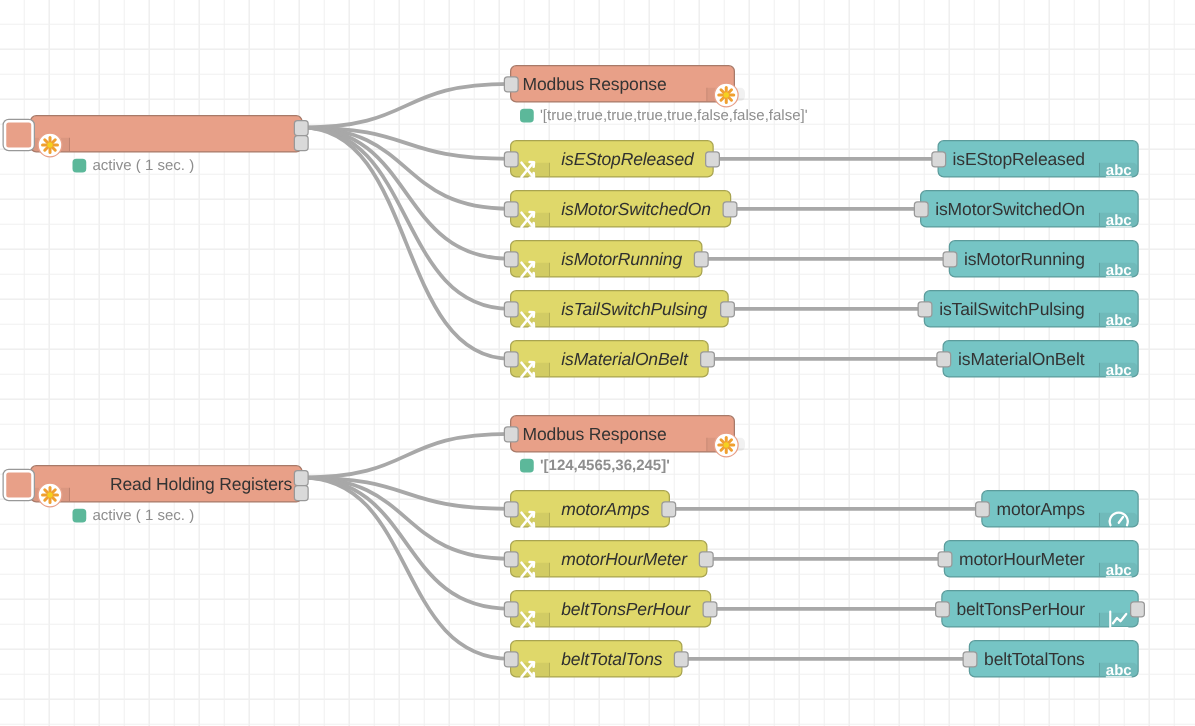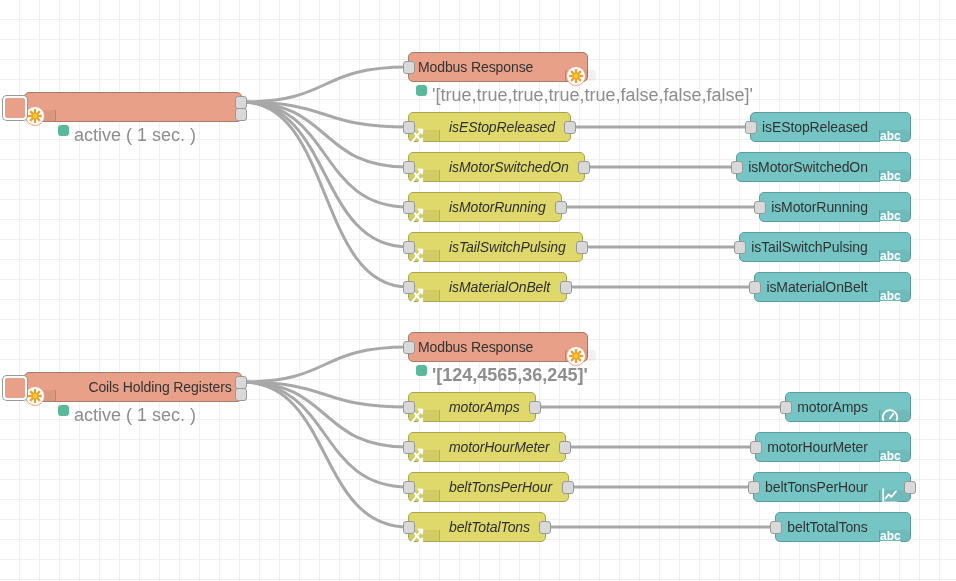--- a/index.html
+++ b/index.html
@@ -81,20 +81,21 @@
   .n-ui {
     background: #76c5c5;
     border-color: #5c9c9c;
   }
   
   .icon-box {
     flex: 0 0 auto;
     width: 30px;
     display: flex;
     align-items: center;
+    justify-content: center;
     position: relative;
     margin-top: 17px;
   }
   .icon-left {
     border-right: 1px solid rgba(0,0,0,0.13);
     border-radius: 4px 0 0 4px;
   }
   .icon-right {
     border-left: 1px solid rgba(0,0,0,0.13);
     border-radius: 0 4px 4px 0;
@@ -131,23 +132,23 @@
     border-radius: 4px;
     box-shadow: 0 0 0 1px #999999;
     z-index: 3;
     cursor: pointer;
   }
 
   
   .status {
     position: absolute;
     display: flex;
-    align-items: flex-start;
+    align-items: center;
     gap: 5px;
-    font-size: 18px;
+    font-size: 12px;
     color: #8e8e8e;
     white-space: nowrap;
     z-index: 2;
   }
   .status-dot {
     width: 11px;
     height: 11px;
     border-radius: 3px;
     background: #5cb89a;
     flex: 0 0 auto;
@@ -378,21 +379,21 @@
       <g stroke="#f0a030" stroke-width="2.4" stroke-linecap="round">
         <line x1="8" y1="2.0" x2="8" y2="14.0"></line>
         <line x1="2.0" y1="8" x2="14.0" y2="8"></line>
         <line x1="3.8" y1="3.8" x2="12.2" y2="12.2"></line>
         <line x1="12.2" y1="3.8" x2="3.8" y2="12.2"></line>
       </g>
       <circle cx="8" cy="8" r="2.2" fill="#f5d020"></circle>
     </svg>
   </span>
 </div>
-        <div class="node-label" style="justify-content: center;">Coils Holding Registers</div>
+        <div class="node-label" style="justify-content: center;">Read Holding Registers</div>
         <div class="port out" style="top: 3px;"></div>
         <div class="port out" style="top: 15px;"></div>
         <div class="inject-btn"></div>
       </div>
       <div class="status" style="left: 58px; top: 405px;">
         <span class="status-dot"></span>
         <span>active ( 1 sec. )</span>
       </div>
       <div class="node n-modbus" style="left: 408px; top: 332px; width: 180px;">
         <div class="node-label" style="justify-content: center;">Modbus Response</div>

